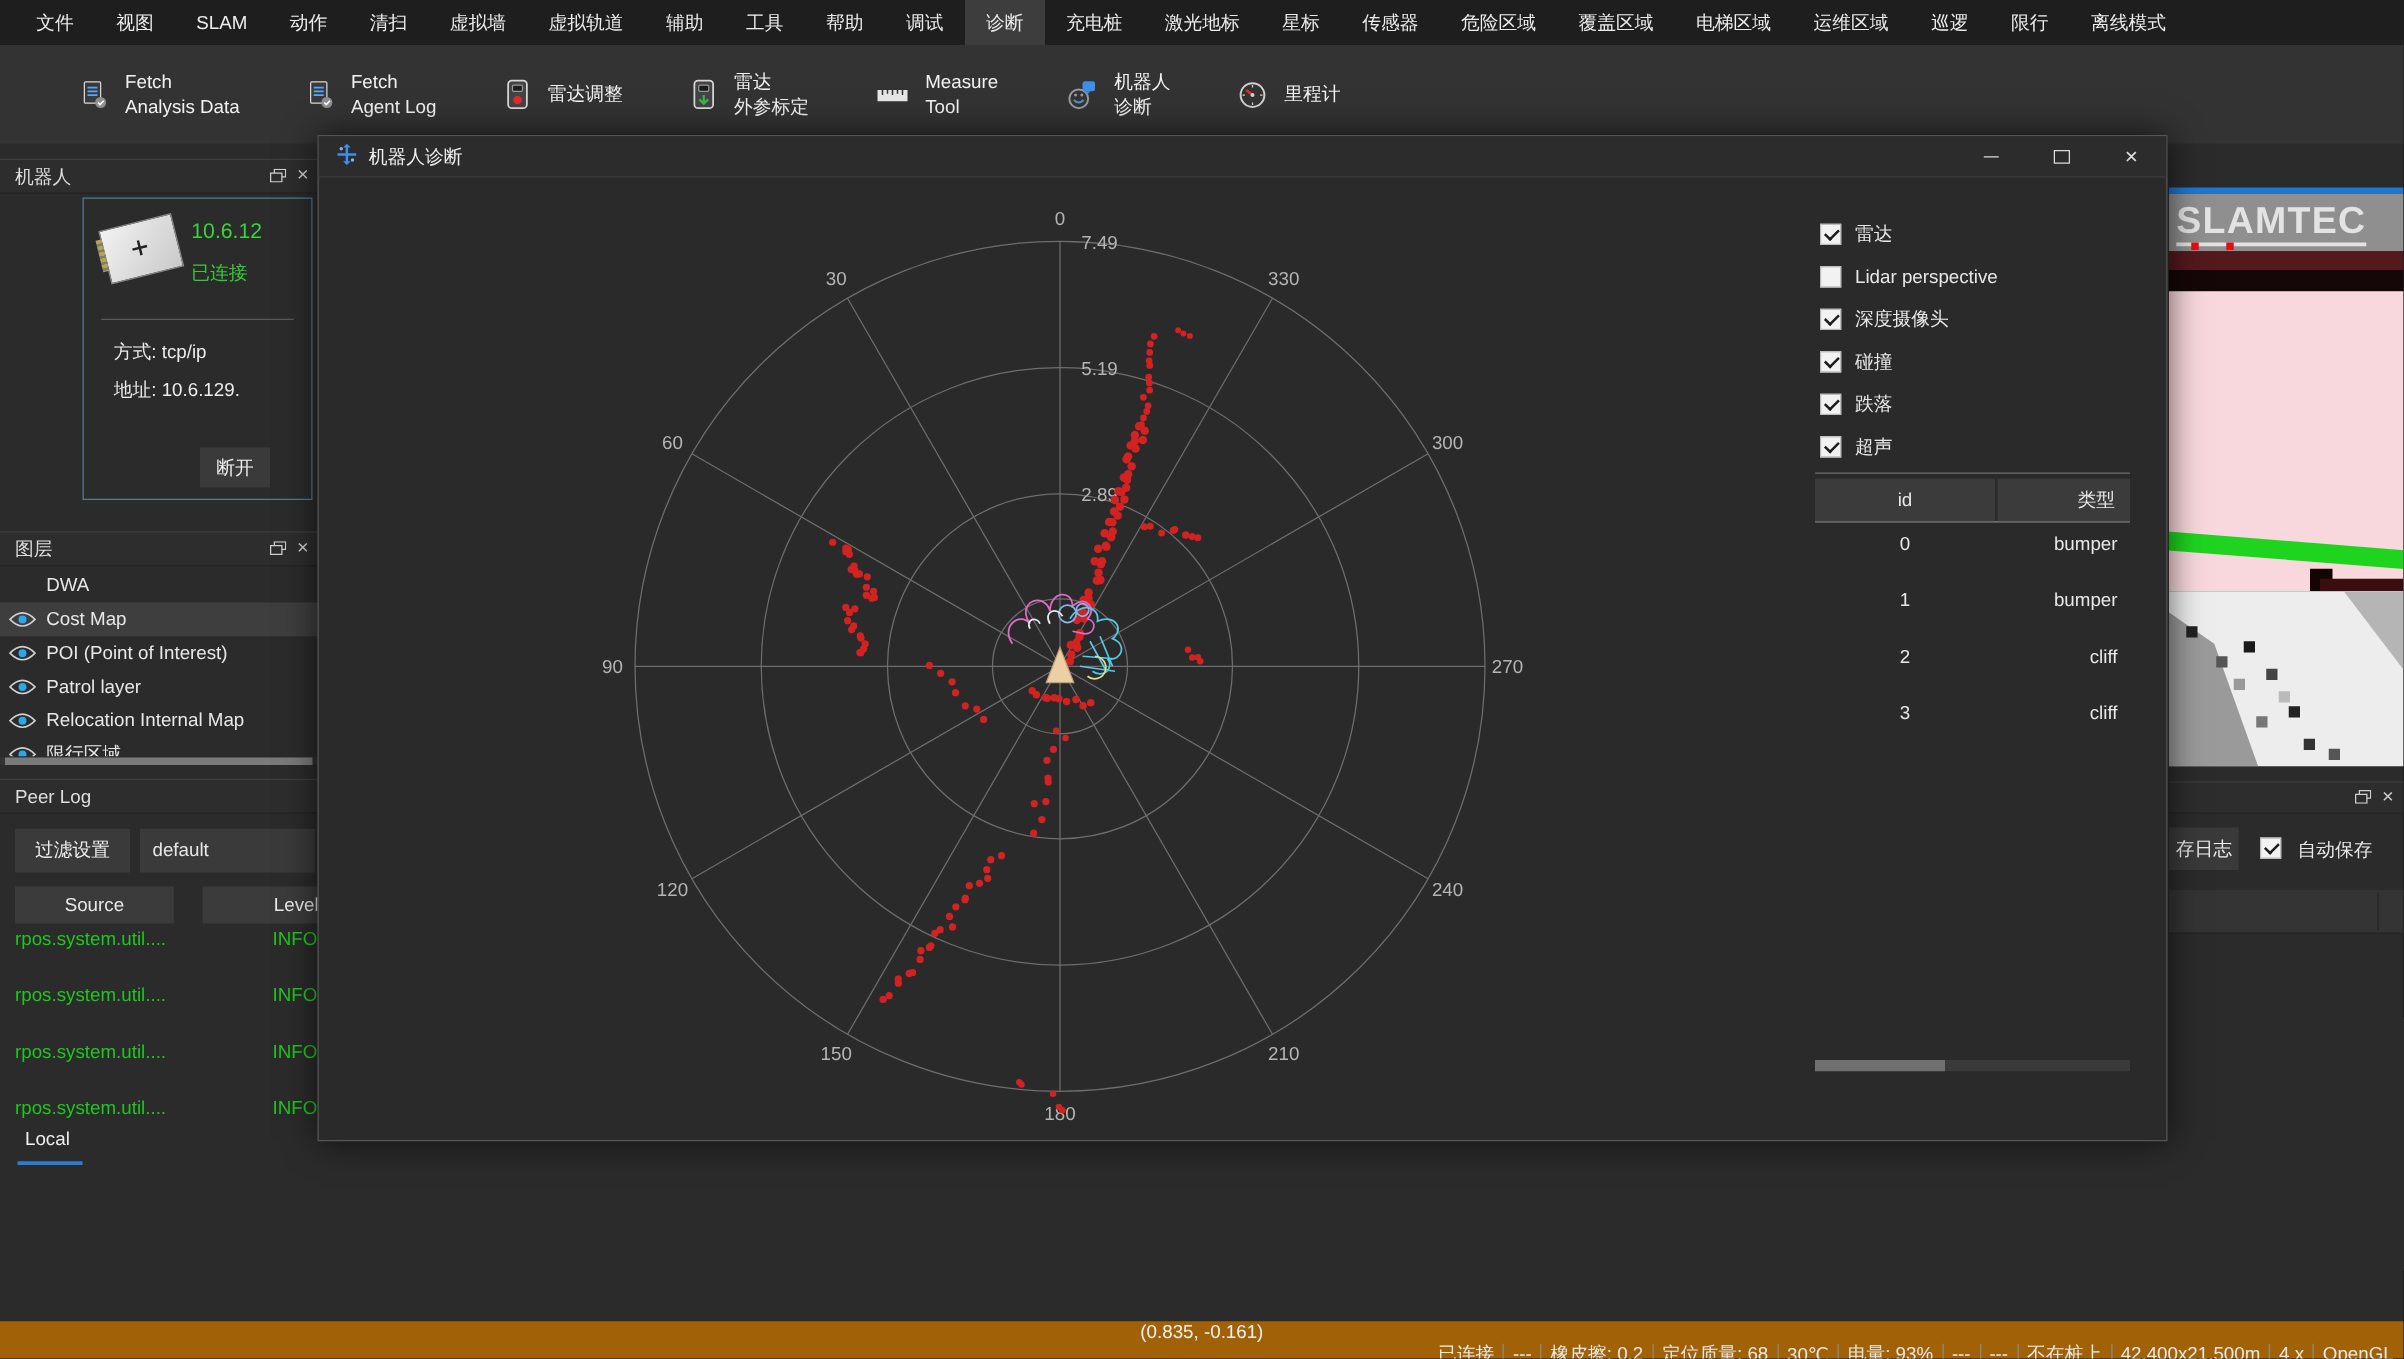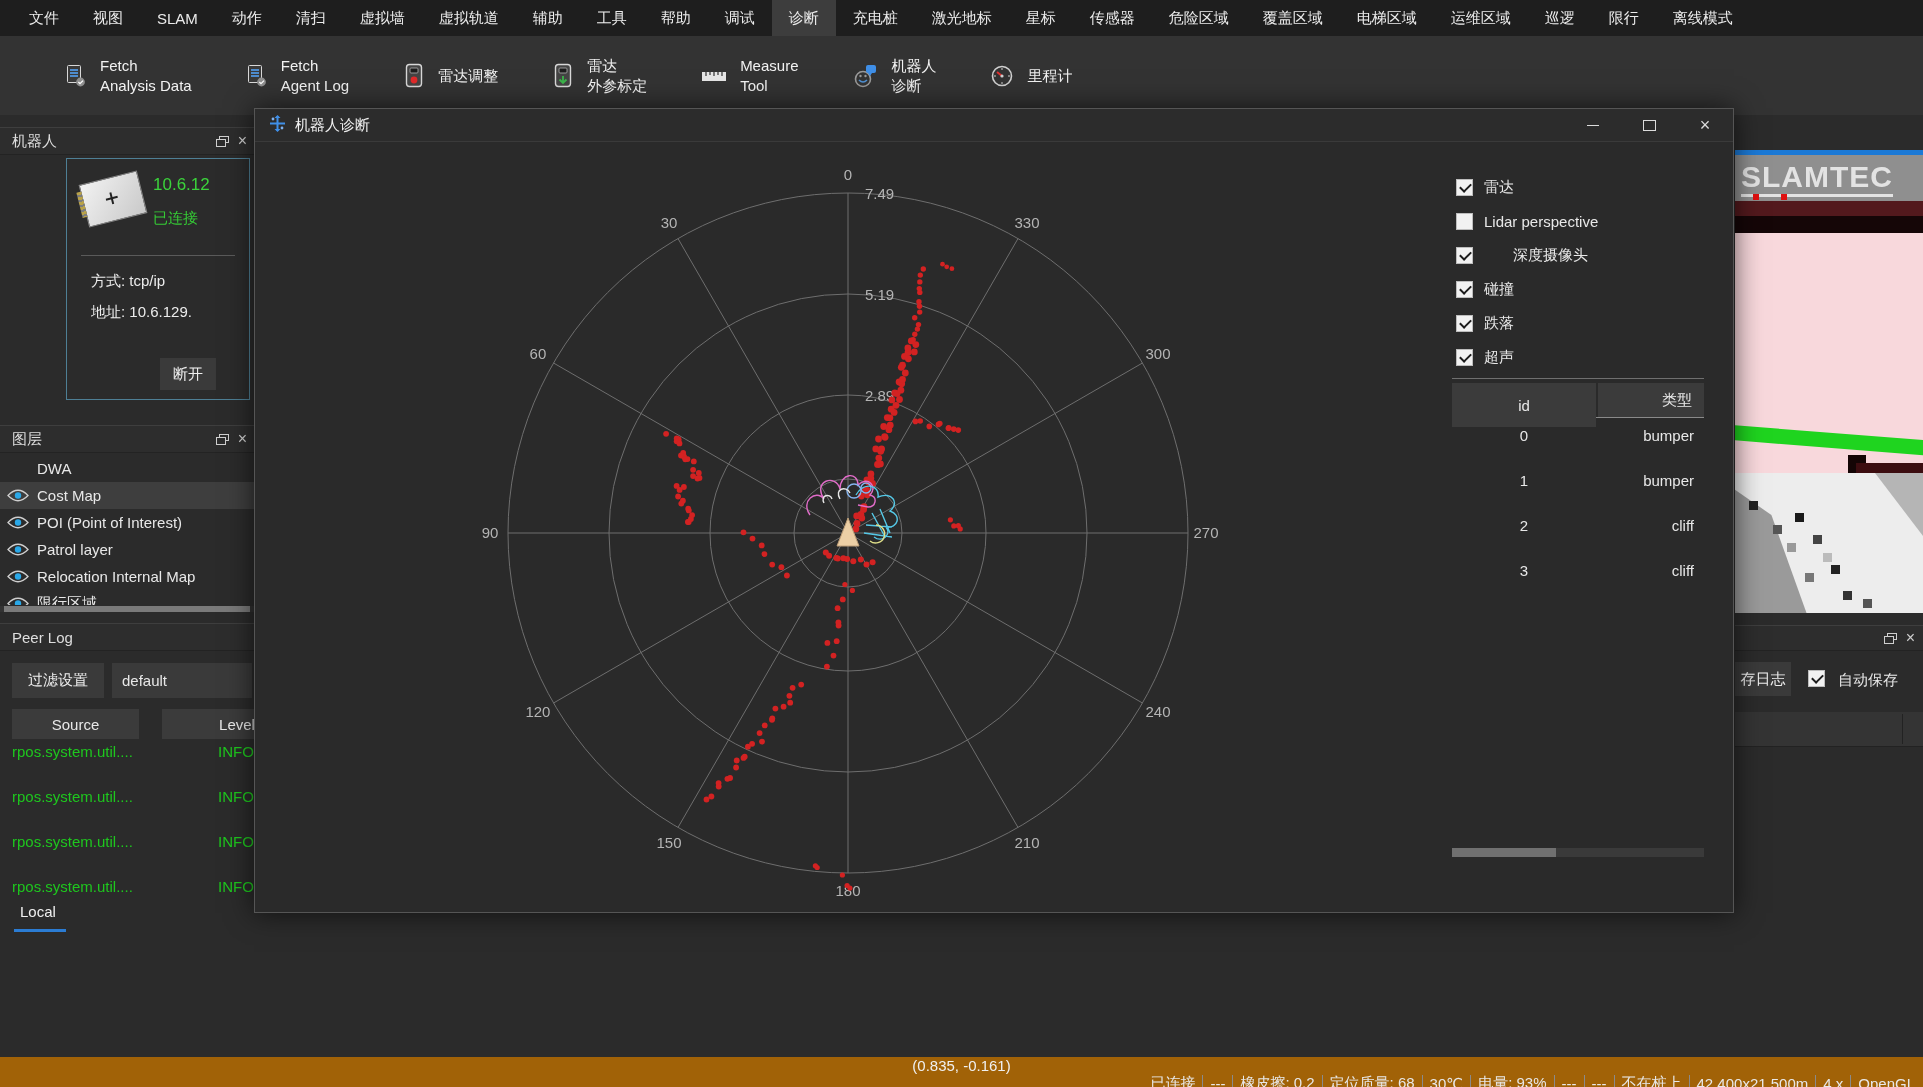--- a/index.html
+++ b/index.html
@@ -71,21 +71,21 @@
   #polar-svg{position:absolute;left:0;top:33px;}
   .dlg-right{position:absolute;left:1193px;top:33px;width:270px;height:770px;}
   .cb-row{position:absolute;left:0;width:100%;height:34px;display:flex;align-items:center;}
   .cbox{width:17px;height:17px;background:#f2f2f2;border:1px solid #bdbdbd;box-sizing:border-box;
         margin-left:8px;position:relative;}
   .cbox .tick{position:absolute;left:3px;top:3px;width:9px;height:5px;border-left:2px solid #1c1c1c;
         border-bottom:2px solid #1c1c1c;transform:rotate(-45deg);}
   .cb-label{margin-left:11px;}
   .rp-div{position:absolute;left:4px;top:236px;width:252px;height:1px;background:#6f6f6f;}
   .rp-thdr{position:absolute;left:4px;top:241px;width:252px;height:34px;border-bottom:1px solid #8a8a8a;box-sizing:content-box;}
-  .rp-thdr .c1{position:absolute;left:0;top:0;width:144px;height:44px;background:#3b3b3b;
+  .rp-thdr .c1{position:absolute;left:0;top:0;width:144px;height:34px;background:#3b3b3b;
                display:flex;align-items:center;justify-content:center;}
   .rp-thdr .c2{position:absolute;left:146px;top:0;width:106px;height:34px;background:#3b3b3b;
                display:flex;align-items:center;justify-content:flex-end;padding-right:12px;box-sizing:border-box;}
   .rp-rows{position:absolute;left:4px;top:277px;width:252px;}
   .rp-row{height:45px;position:relative;}
   .rp-row .id{position:absolute;left:0;top:8px;width:144px;text-align:center;}
   .rp-row .ty{position:absolute;left:146px;top:8px;width:96px;text-align:right;}
   .rp-scroll{position:absolute;left:4px;top:706px;width:252px;height:9px;background:#3a3a3a;}
   .rp-scroll .thumb{position:absolute;left:0;top:0;width:104px;height:9px;background:#707070;}
   
@@ -651,21 +651,21 @@
           <div class="cb-row" style="top: 28px;">
             <span class="cbox">
               <span class="tick"></span>
             </span>
             <span class="cb-label">雷达</span>
           </div>
           <div class="cb-row" style="top: 62px;">
             <span class="cbox"></span>
             <span class="cb-label">Lidar perspective</span>
           </div>
-          <div class="cb-row" style="top: 96px; gap: 29px;">
+          <div class="cb-row" style="top: 96px;">
             <span class="cbox">
               <span class="tick"></span>
             </span>
             <span class="cb-label">深度摄像头</span>
           </div>
           <div class="cb-row" style="top: 130px;">
             <span class="cbox">
               <span class="tick"></span>
             </span>
             <span class="cb-label">碰撞</span>

